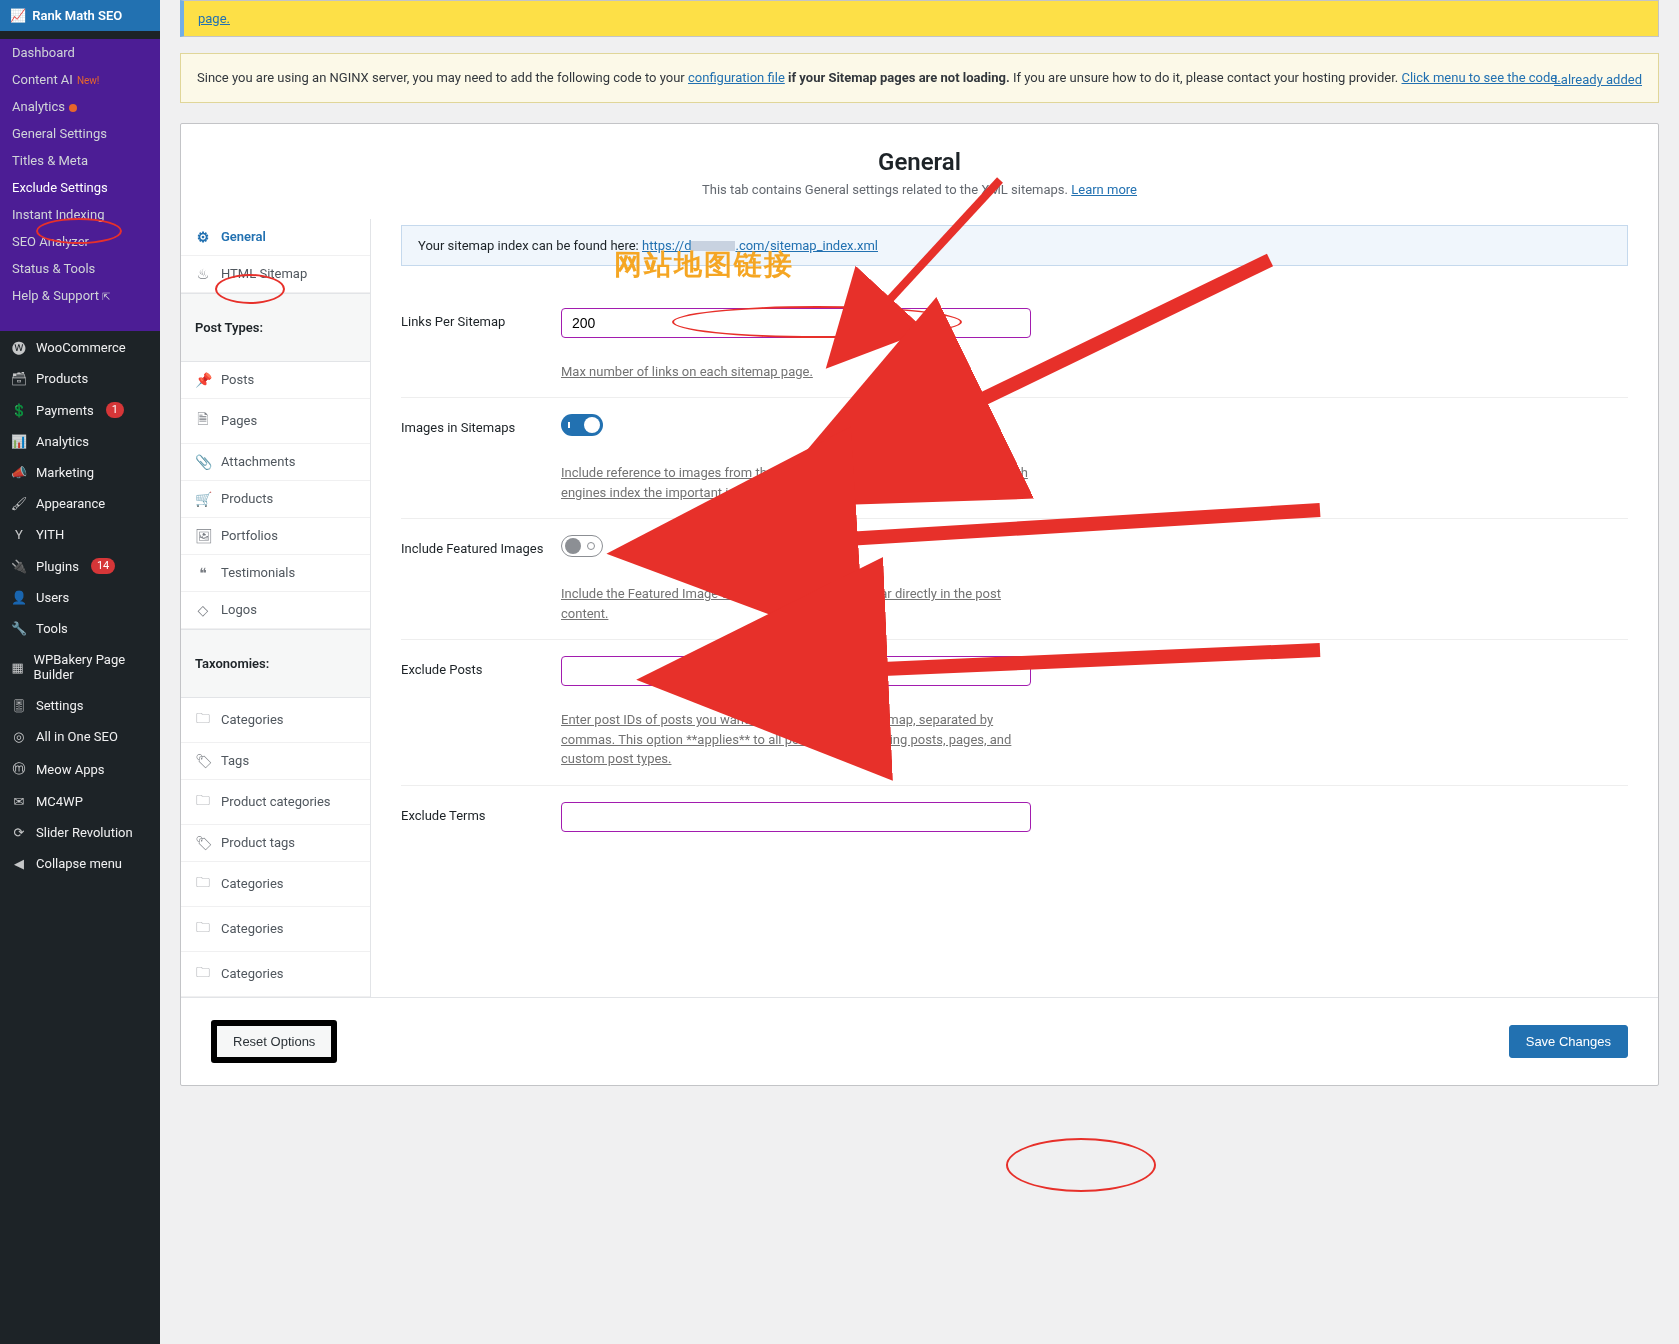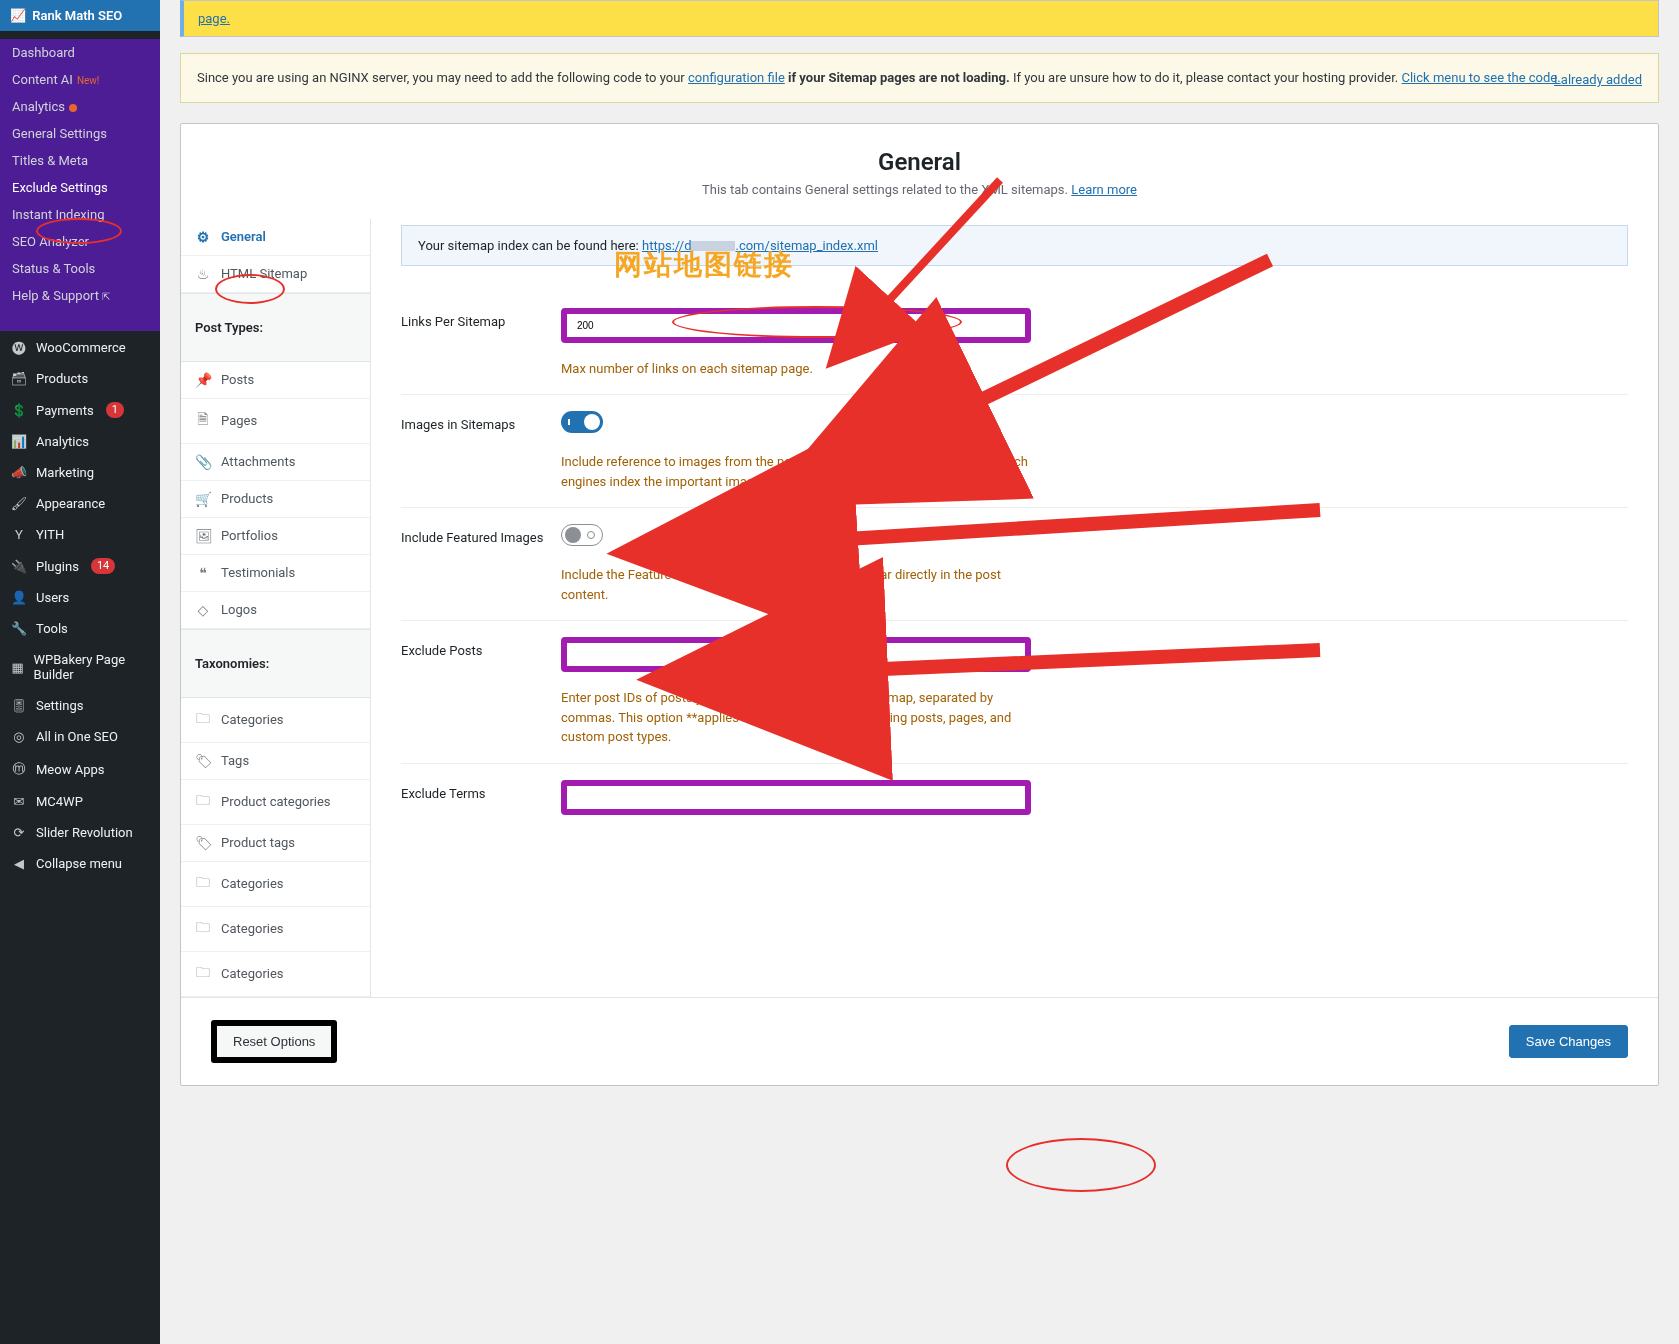--- a/index.html
+++ b/index.html
@@ -41,22 +41,22 @@
 .tab-item.active .t-icon { color: #2271b1; }
 
 .form-col { flex: 1; padding: 6px 30px 24px 30px; }
 .info-banner { background: #f0f6fc; border: 1px solid #c5d9ed; padding: 12px 16px; margin-bottom: 26px; color: #1d2327; }
 .info-banner a { color: #2271b1; text-decoration: underline; }
 
 .field-row { display: flex; padding: 16px 0; border-bottom: 1px solid #eee; }
 .field-row:last-of-type { border-bottom: none; }
 .field-label { width: 160px; padding-top: 6px; color: #1d2327; font-weight: 400; }
 .field-control { flex: 1; }
-.field-control input[type=text] { width: 100%; max-width: 470px; padding: 6px 10px; border: 6px solid #a21caf; border-radius: 4px; font-size: 10px; }
-.field-help { color: #a16207; margin-top: 16px; line-height: 1.5; max-width: 480px; }
+.field-control input[type=text] { width: 100%; max-width: 470px; padding: 6px 10px; border: 1px solid #a21caf; border-radius: 4px; font-size: 14px; }
+.field-help { color: #737373; margin-top: 24px; line-height: 1.5; max-width: 480px; text-decoration: underline; }
 
 .toggle { display: inline-block; width: 42px; height: 22px; border-radius: 11px; position: relative; cursor: pointer; }
 .toggle.on { background: #2271b1; }
 .toggle.on::after { content: ""; position: absolute; right: 3px; top: 3px; width: 16px; height: 16px; background: #fff; border-radius: 50%; }
 .toggle.on::before { content: ""; position: absolute; left: 7px; top: 8px; width: 2px; height: 6px; background: #fff; }
 .toggle.off { background: #fff; border: 1px solid #8c8f94; }
 .toggle.off::after { content: ""; position: absolute; left: 3px; top: 2px; width: 16px; height: 16px; background: #8c8f94; border-radius: 50%; }
 .toggle.off::before { content: ""; position: absolute; right: 7px; top: 6px; width: 6px; height: 6px; border: 1px solid #8c8f94; border-radius: 50%; }
 
 .actions-row { display: flex; justify-content: space-between; align-items: center; padding: 22px 30px; border-top: 1px solid #e2e4e7; }

